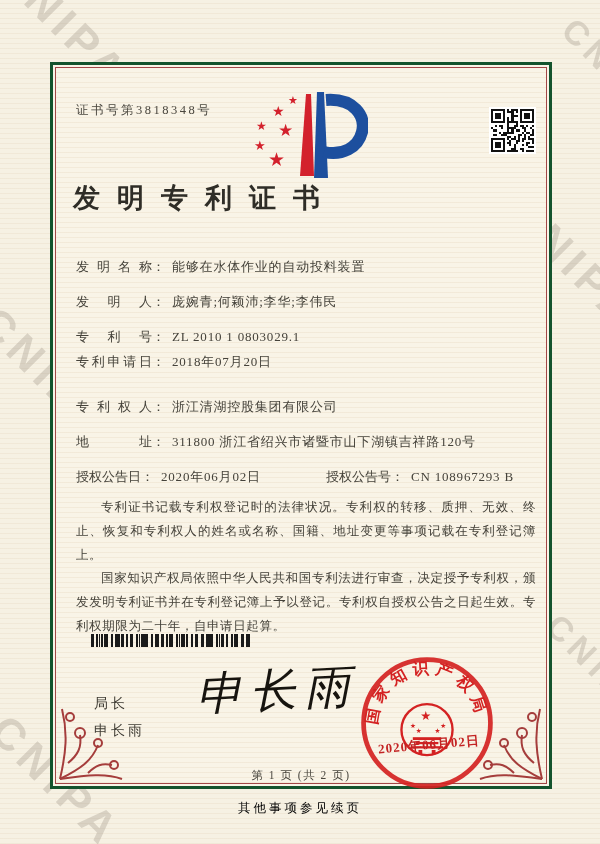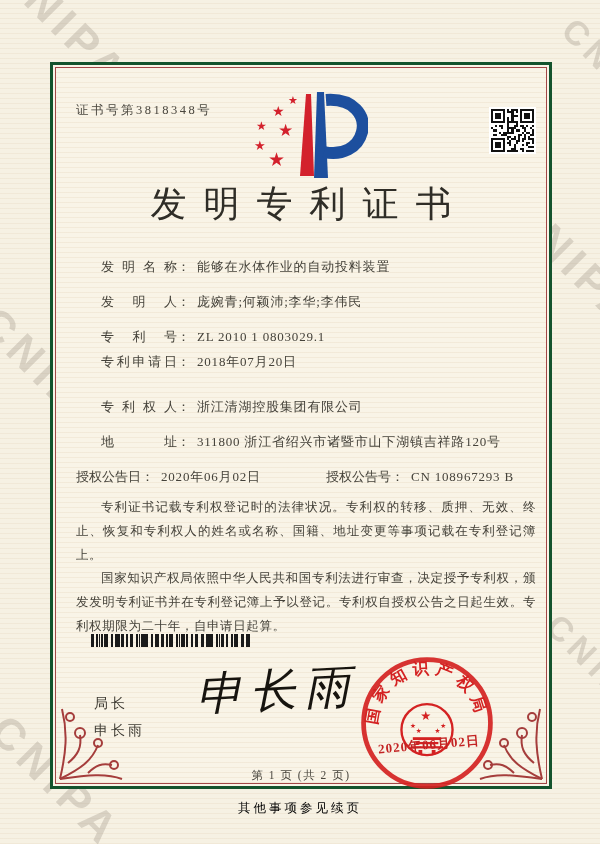--- a/index.html
+++ b/index.html
@@ -35,26 +35,26 @@
     content:"";position:absolute;inset:0;pointer-events:none;
     background:repeating-linear-gradient(0deg, rgba(197,160,113,0.12) 0 1px, transparent 1px 5px);
   }
   .cert-no{
     position:absolute;left:20px;top:34px;
     font-size:12.5px;letter-spacing:2.5px;color:#4a473f;
   }
   .logo{position:absolute;left:198px;top:20px;width:114px;height:94px;}
   .qr{position:absolute;left:433px;top:39px;width:47px;height:47px;background:#fff;padding:2px;box-sizing:border-box;}
   .title{
-    position:absolute;left:0;top:112px;width:100%;text-align:center;
-    font-size:36px;font-weight:400;color:#2f2d27;
+    position:absolute;left:0;top:112px;width:100%;
+    font-size:27px;font-weight:700;color:#2f2d27;
     letter-spacing:17px;text-indent:17px;
   }
   .row{position:absolute;left:20px;font-size:13px;white-space:nowrap;color:#45423a;}
-  .row .lbl{display:inline-block;width:76px;text-align:justify;text-align-last:justify;vertical-align:bottom;margin-left:25px;}
+  .row .lbl{display:inline-block;width:76px;text-align:justify;text-align-last:justify;vertical-align:bottom;}
   .row .colon{display:inline-block;}
   .row .val{margin-left:7px;letter-spacing:0.8px;}
   .grant-right{position:absolute;left:250px;top:0;white-space:nowrap;}
   .paras{
     position:absolute;left:20px;top:428px;width:460px;
     font-size:12.5px;line-height:1.9;letter-spacing:0.6px;color:#45423a;text-align:justify;
   }
   .paras p{margin:0;text-indent:2em;}
   .barcode{
     position:absolute;left:35px;top:566px;width:160px;height:13px;

